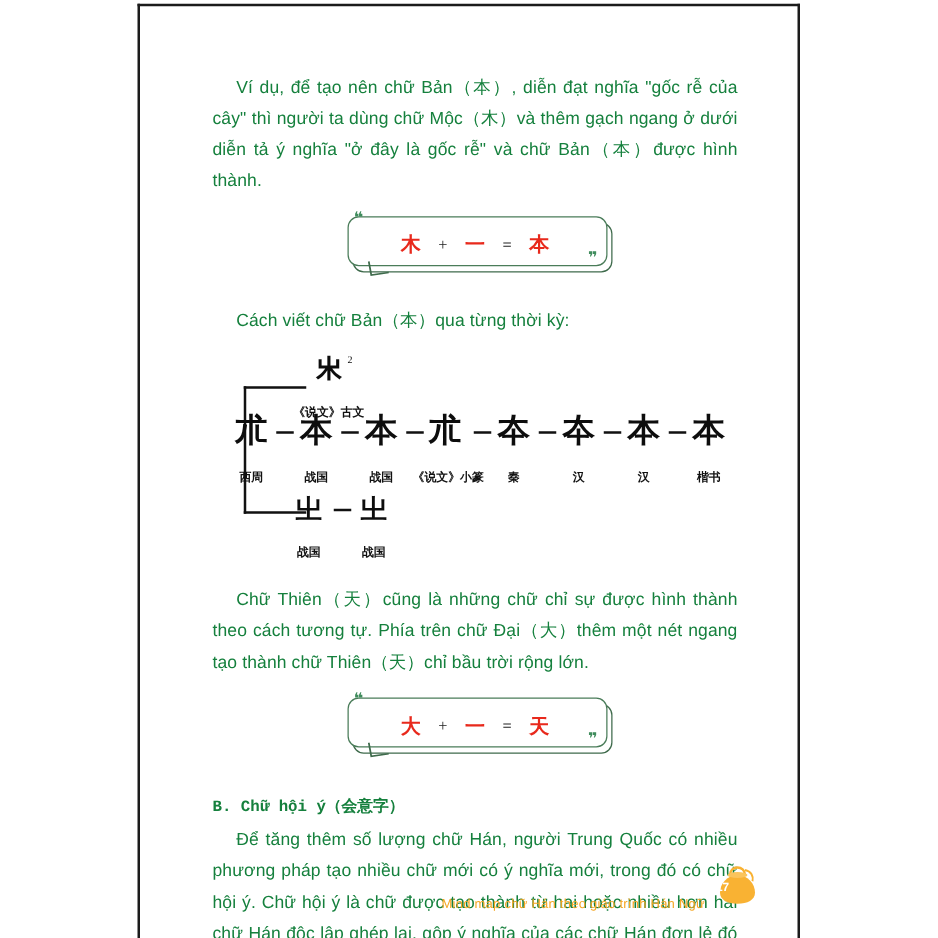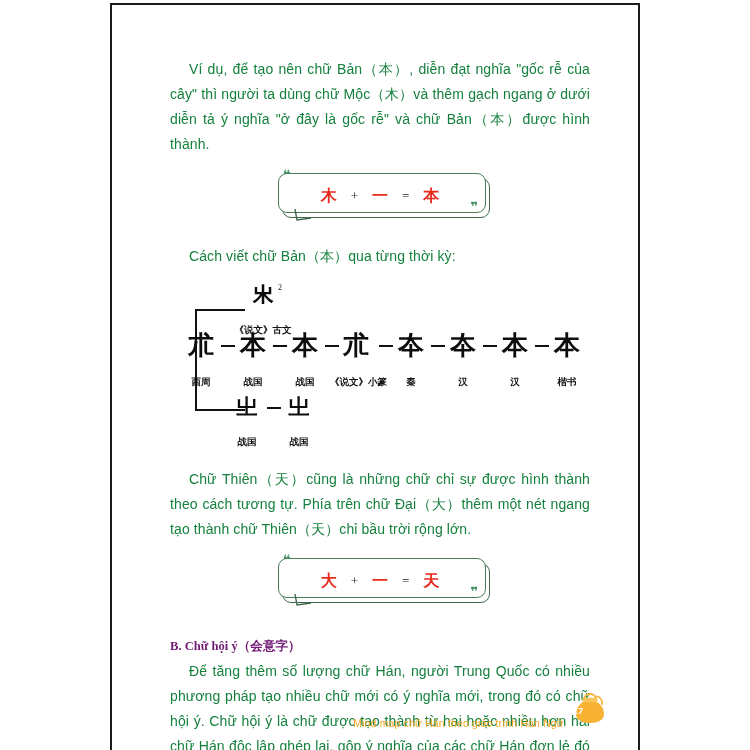--- a/index.html
+++ b/index.html
@@ -177,23 +177,23 @@
     position: absolute;
     height: 2.2px;
     background: #111;
   }
 
   
   h3.heading {
     margin: 0;
     font-size: 12.6px;
     font-weight: bold;
-    color: #701a75;
+    color: #15803d;
     line-height: 25px;
-    font-family: Liberation Serif, serif;
+    font-family: Liberation Mono, monospace;
   }
 
   
   .footer {
     position: absolute;
     left: 0;
     right: 0;
     bottom: 38px;
     height: 34px;
   }

